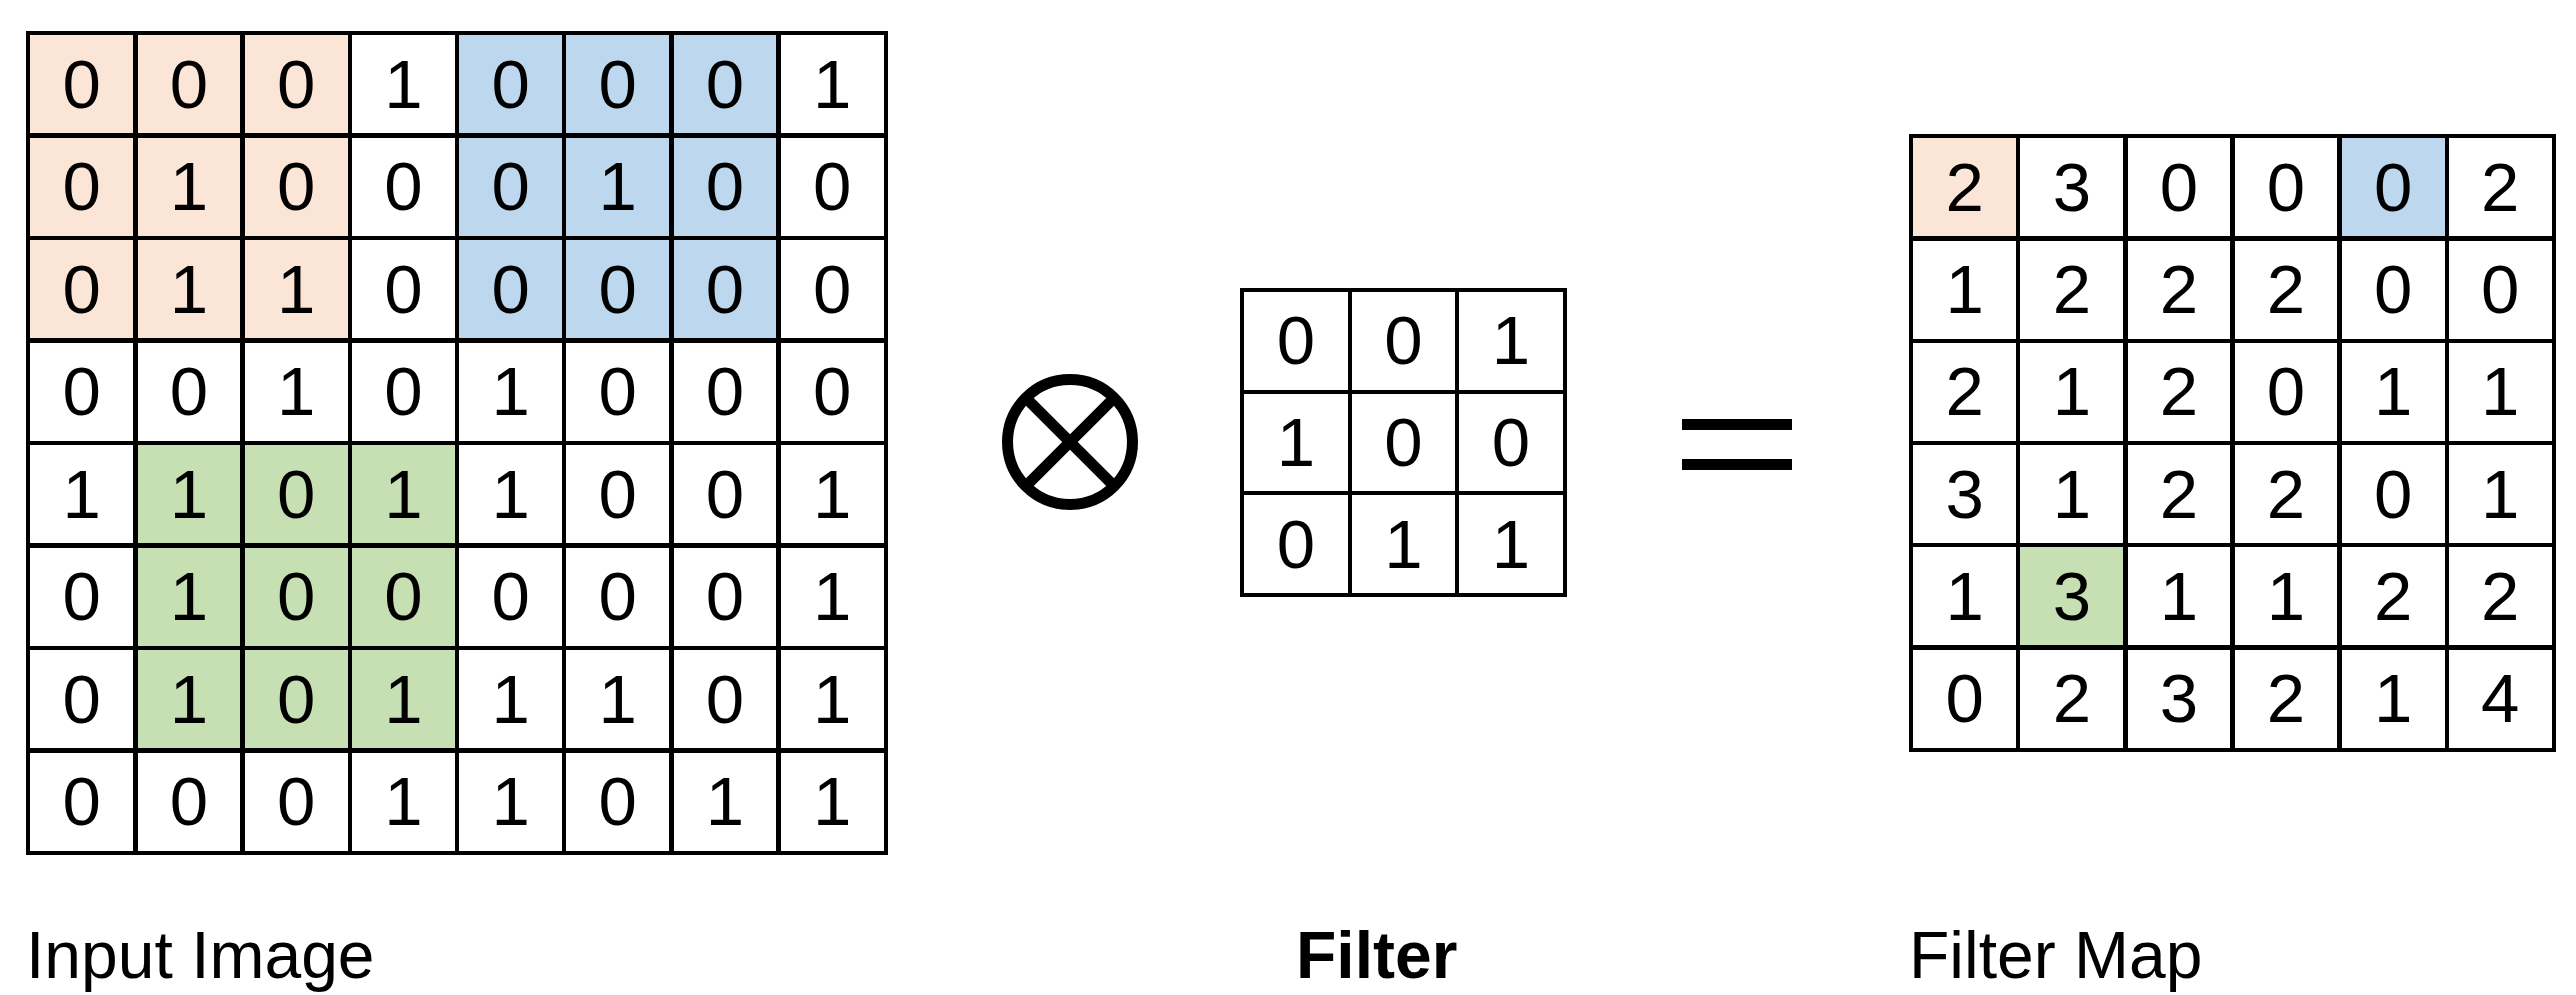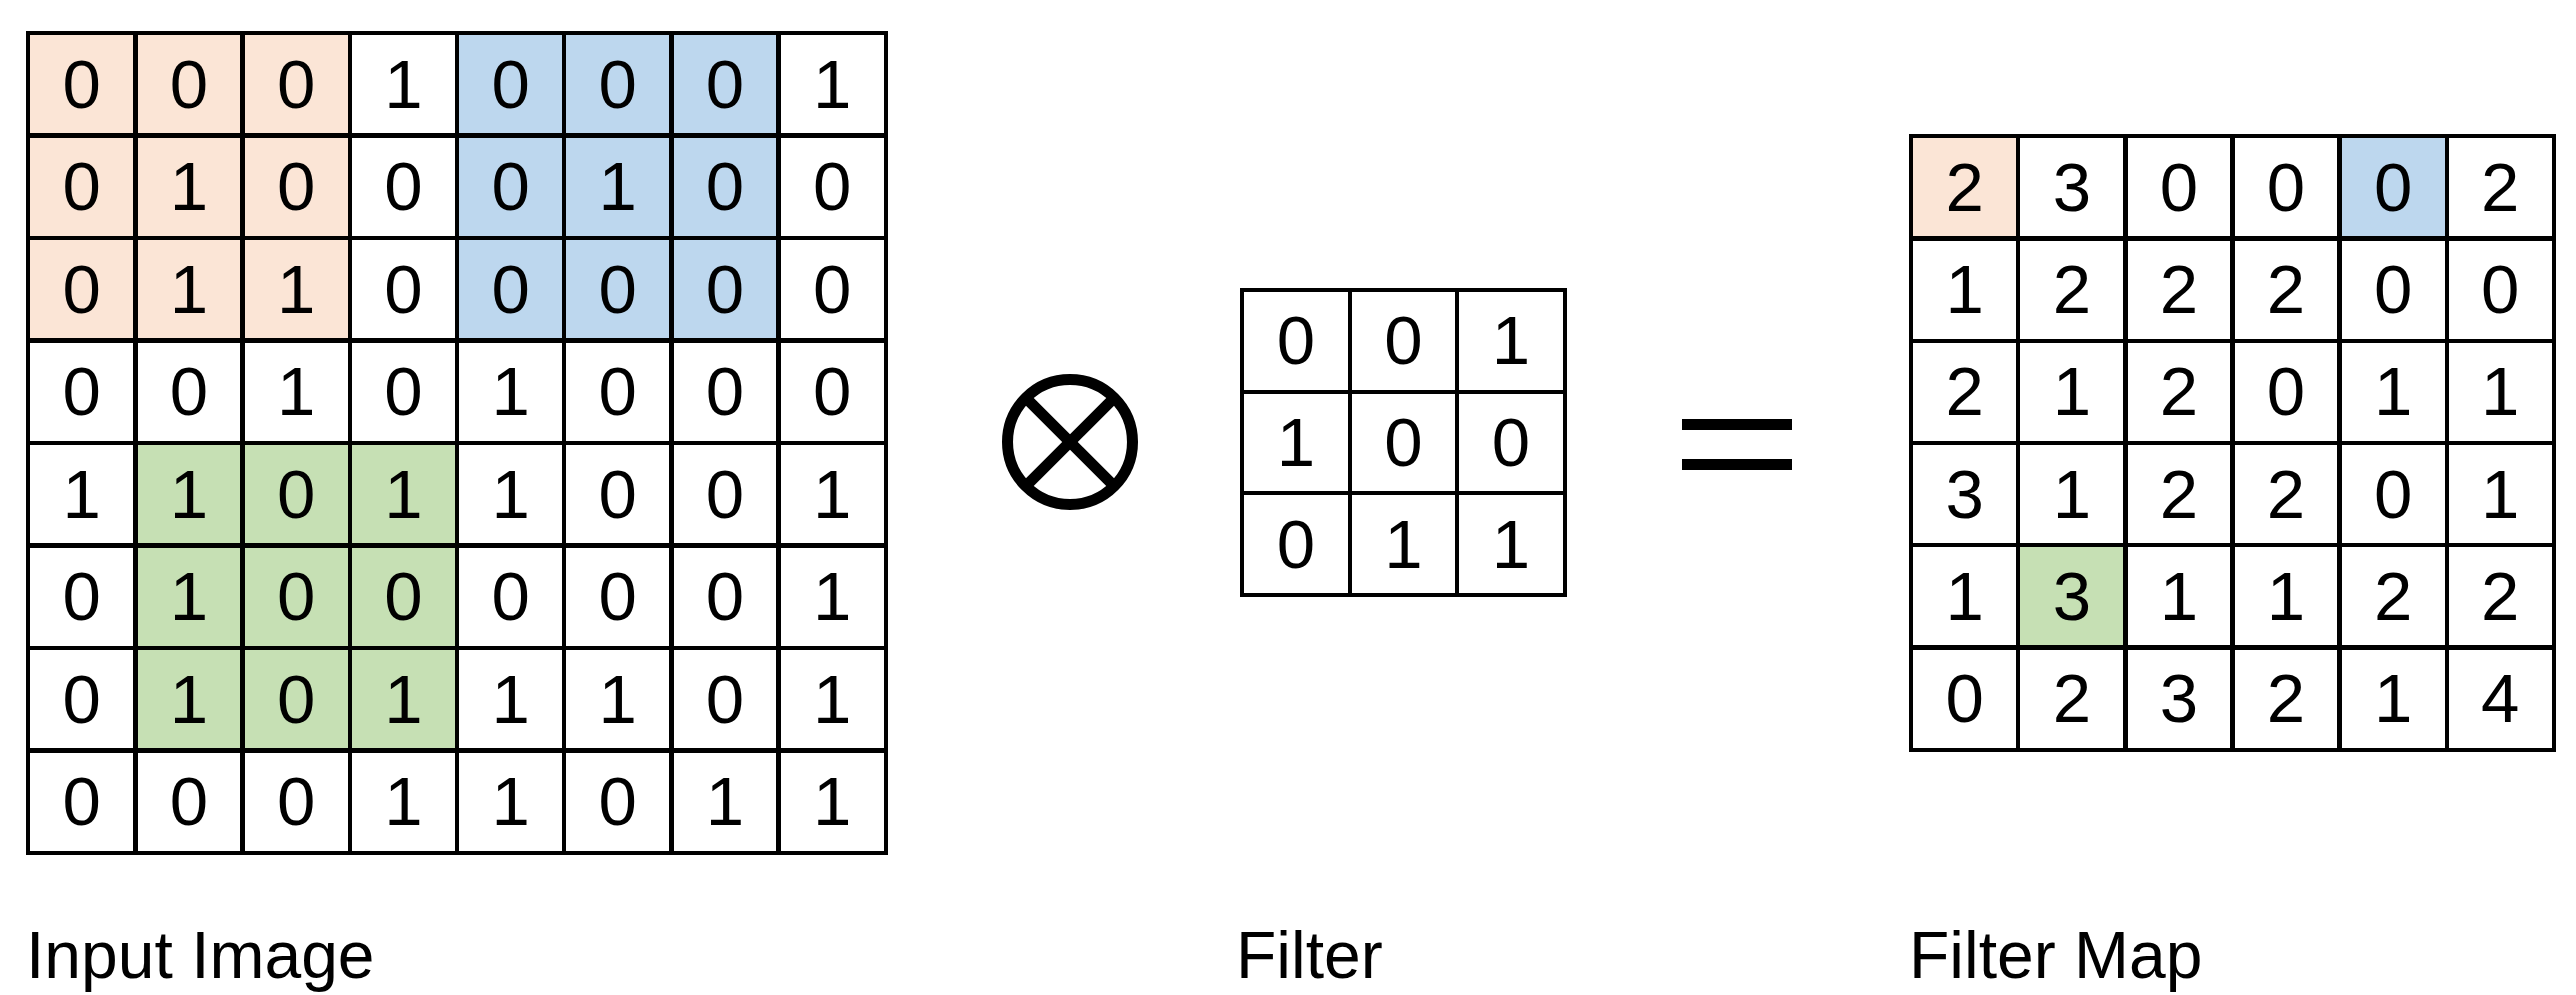--- a/index.html
+++ b/index.html
@@ -57,21 +57,21 @@
   .grid-label {
     position: absolute;
     top: 906px;
     font-size: 66px;
     line-height: 1;
     text-align: left;
     white-space: nowrap;
     margin-top: 16px;
   }
   .label-input   { left: 26px;   width: 862px; }
-  .label-filter  { left: 1236px; width: 327px;  }
+  .label-filter  { left: 1296px; width: 327px; font-weight: bold;  }
   .label-feature { left: 1909px; width: 647px;  }
 </style>
 </head>
 <body>
 
 <div class="canvas">
 
   <div class="grid grid-input" style="grid-template-columns: repeat(8, 1fr);">
       <div class="cell" style="background: rgb(251, 229, 214);">0</div>
       <div class="cell" style="background: rgb(251, 229, 214);">0</div>

